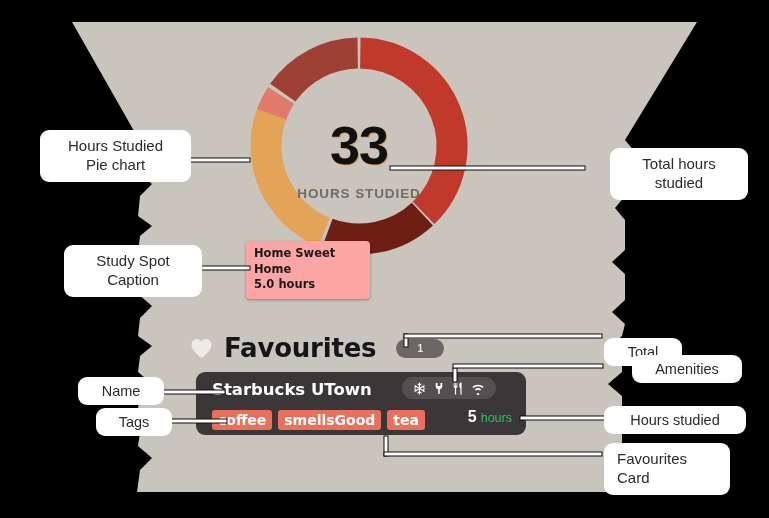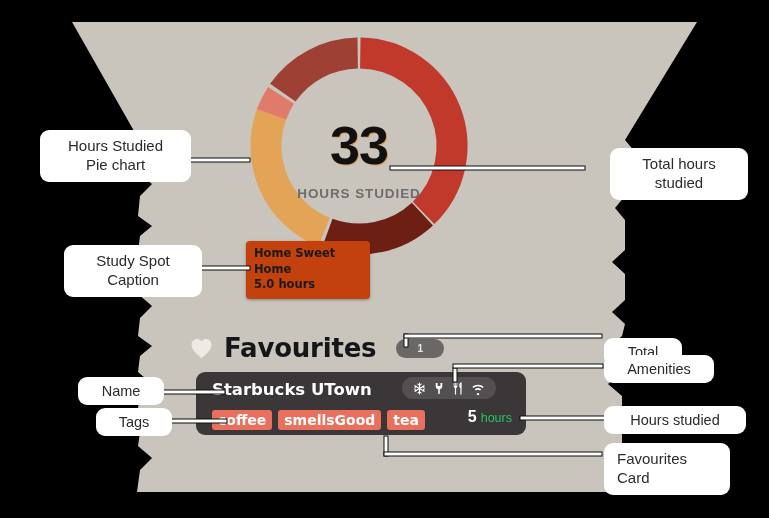--- a/index.html
+++ b/index.html
@@ -29,21 +29,21 @@
     text-shadow:1px 1px 0 #d9a055;
   }
   .donut-label{
     font-size:13.5px;color:#6d6d6d;letter-spacing:0.9px;font-weight:600;
     margin-top:14px;
   }
 
   
   .pie-tooltip{
     position:absolute;left:246px;top:241px;
-    background:#c2410c;border-radius:4px;
+    background:#fca5a5;border-radius:4px;
     padding:5px 8px 6px 8px;
     box-shadow:0 1px 3px rgba(0,0,0,.35);
     width:108px;
   }
   .pie-tooltip div{
     font-size:11.5px;font-weight:bold;color:#1a1a1a;line-height:1.35;
     font-family:"DejaVu Sans", sans-serif;
   }
 
   
@@ -257,20 +257,20 @@
 
   <div class="callout small" style="left:78px;top:377px;width:62px;">Name</div>
 
   <div class="callout small" style="left:96px;top:408px;width:52px;">Tags</div>
 
   <div class="callout" style="left:576px;top:148px;width:112px;margin-left:34px;">Total hours
 studied</div>
 
   <div class="callout small" style="left:604px;top:318px;width:54px;margin-top:20px;">Total</div>
 
-  <div class="callout small" style="left:604px;top:355px;width:86px;">Amenities</div>
+  <div class="callout small" style="left:632px;top:355px;width:86px;">Amenities</div>
 
   <div class="callout small" style="left:604px;top:406px;width:118px;">Hours studied</div>
 
   <div class="callout left-al" style="left:604px;top:443px;width:100px;">Favourites
 Card</div>
 
 </div>
 
 </body></html>

